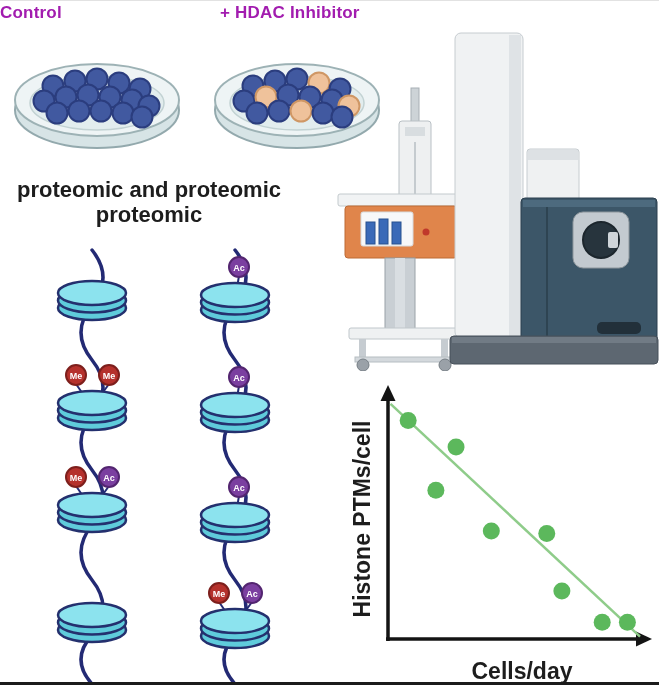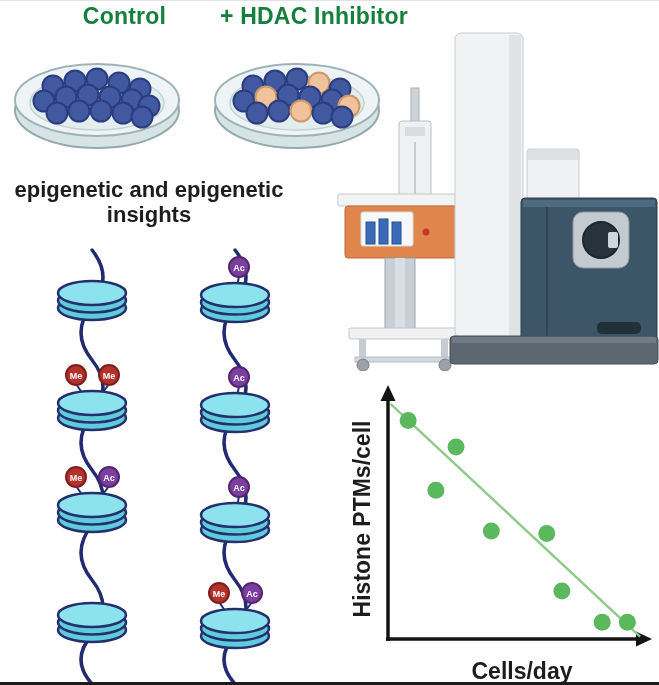--- a/index.html
+++ b/index.html
@@ -3,22 +3,22 @@
 <meta charset="utf-8">
 <style>
   * { margin:0; padding:0; box-sizing:border-box; }
   html,body { background:#ffffff; font-family:"Liberation Sans", sans-serif; }
   .figure {
     position:relative; width:659px; height:685px; background:#ffffff;
     overflow:hidden; border-top:1px solid #e2e2e2; border-bottom:3px solid #1b1b1b;
   }
   .abs { position:absolute; }
   .dish-label {
-    position:absolute; font-size:23px; font-weight:600; color:#15803d;
-    text-align:right; letter-spacing:0.2px; white-space:nowrap;
+    position:absolute; font-size:17px; font-weight:600; color:#a21caf;
+    text-align:left; letter-spacing:0.2px; white-space:nowrap;
   }
   .caption {
     position:absolute; left:2px; top:176px; width:294px;
     font-size:22px; font-weight:600; color:#1d1d1d;
     text-align:center; line-height:25px;
   }
   .axis-label { font-size:23px; font-weight:600; fill:#1d1d1d; }
 </style>
 </head>
 <body>
@@ -71,22 +71,22 @@
           <circle cx="257" cy="77" r="10.5" fill="#4159a0" stroke="#2b3d7e" stroke-width="2"></circle>
           <circle cx="279" cy="75" r="10.5" fill="#4159a0" stroke="#2b3d7e" stroke-width="2"></circle>
           <circle cx="301" cy="75" r="10.5" fill="#efc29b" stroke="#cf9765" stroke-width="2"></circle>
           <circle cx="323" cy="77" r="10.5" fill="#4159a0" stroke="#2b3d7e" stroke-width="2"></circle>
           <circle cx="342" cy="81" r="10.5" fill="#4159a0" stroke="#2b3d7e" stroke-width="2"></circle>
         </g>
     </g>
   </svg>
 
   <div class="caption">
-    <div>epigenetic and epigenetic</div>
-    <div>insights</div>
+    <div>proteomic and proteomic</div>
+    <div>proteomic</div>
   </div>
 
   <svg class="abs" style="left:0;top:245px" width="320" height="440" viewBox="0 0 320 440">
       <path d="M 92 4 Q 114 31.5 92 59 Q 70 86.5 92 114 Q 114 141.5 92 169 Q 70 196.5 92 224 Q 114 251.5 92 279 Q 70 306.5 92 334 Q 114 361.5 92 389 Q 70 413.5 92 438" fill="none" stroke="#232a74" stroke-width="3.5" stroke-linecap="round"></path>
       <g>
         <ellipse cx="92" cy="62" rx="34" ry="12" fill="#5fcbdb" stroke="#24306e" stroke-width="2.5"></ellipse>
         <ellipse cx="92" cy="54.5" rx="34" ry="12" fill="#5fcbdb" stroke="#24306e" stroke-width="2.5"></ellipse>
         <ellipse cx="92" cy="47" rx="34" ry="12" fill="#8ce3ee" stroke="#24306e" stroke-width="2.5"></ellipse>
       </g>
       <g>

